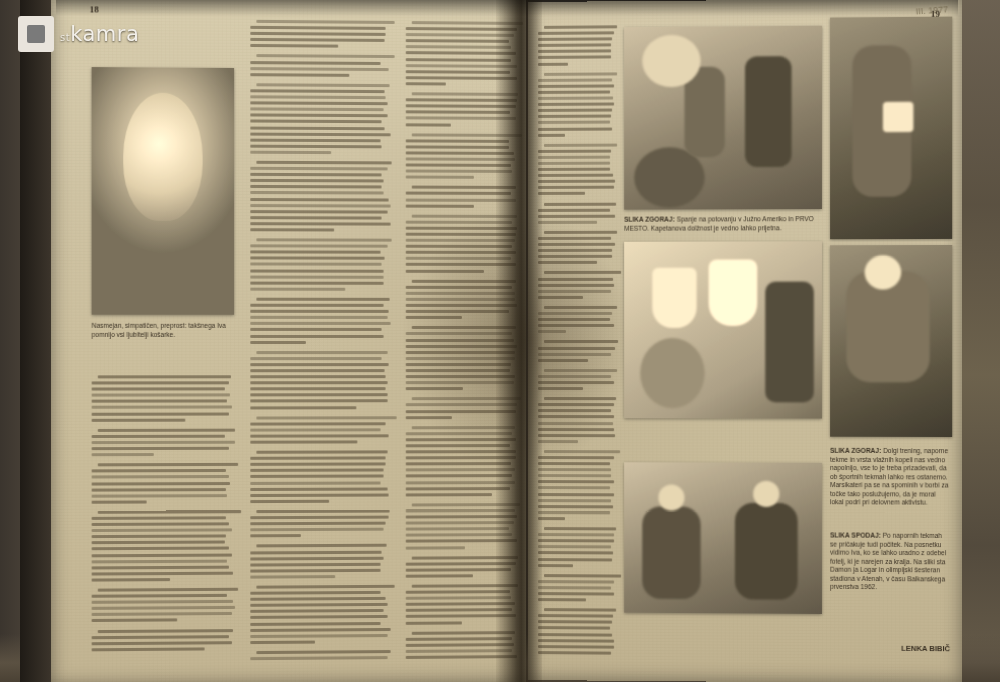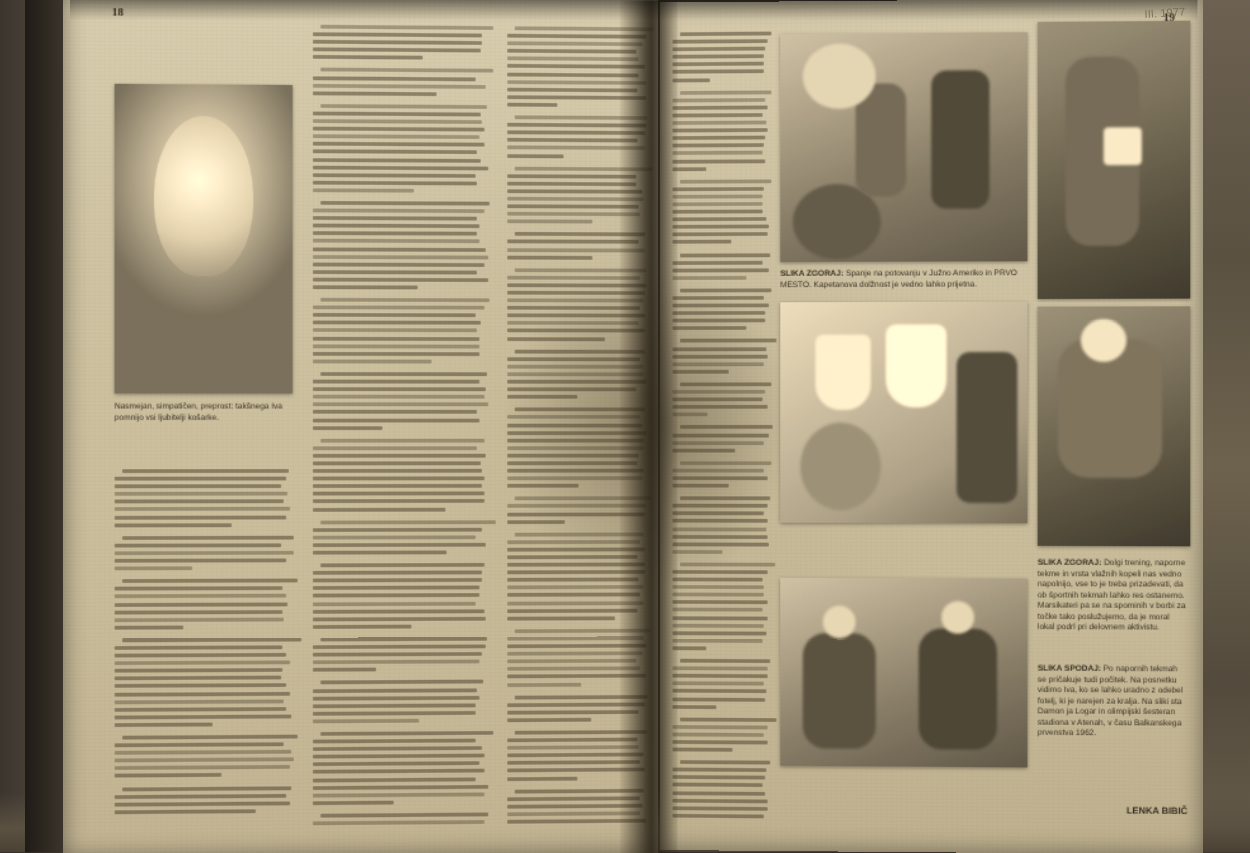--- a/index.html
+++ b/index.html
@@ -600,14 +600,20 @@
 
       <div class="caption" style="left:300px;top:640px;width:118px;text-align:right;font-weight:bold;font-size:7.5px;">LENKA BIBIČ</div>
     </div>
 
     <div class="gutter"></div>
     <div class="edge-shadow-top"></div>
   </div>
 
   <div class="scribble">III. 1977</div>
 
+  <div class="watermark">
+    <div class="wm-mark"></div>
+    <div class="wm-text">
+      <span class="small">st</span><span>kamra</span>
+    </div>
+  </div>
 
 </div>
 
 </body></html>

